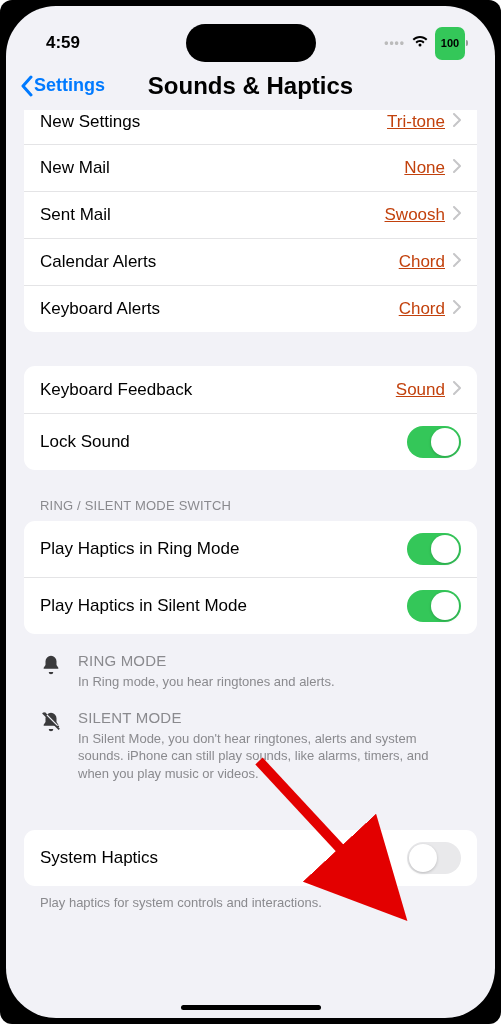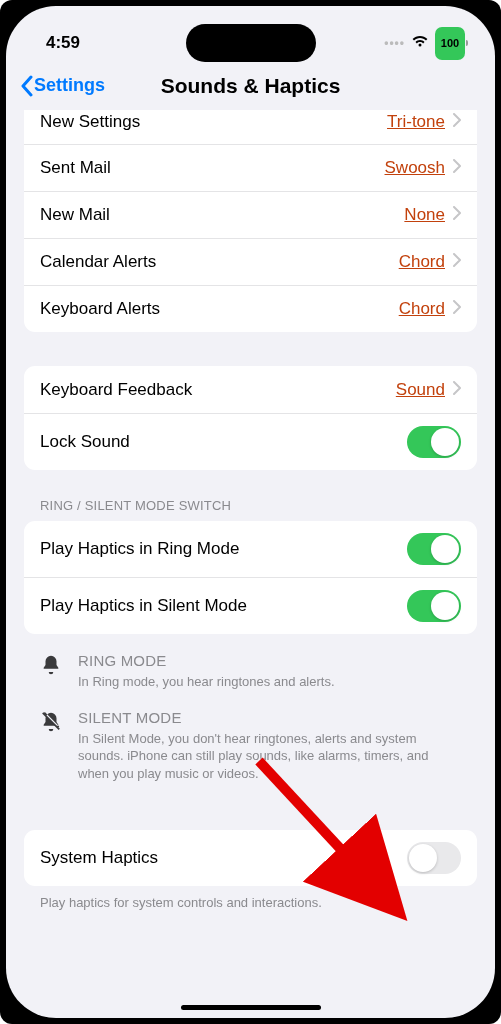--- a/index.html
+++ b/index.html
@@ -92,21 +92,21 @@
       align-items: flex-start;
       color: #007aff;
       font-size: 18px;
       font-weight: bold;
     }
     .back-btn svg { width: 14px; height: 22px; }
     .nav-title {
       position: absolute;
       left: 50%;
       transform: translateX(-50%);
-      font-size: 21px;
+      font-size: 24px;
       font-weight: 600;
     }
     .content {
       height: calc(100% - 104px);
       overflow: hidden;
     }
     .group {
       margin: 0 18px;
       background: #fff;
       border-radius: 11px;
@@ -246,29 +246,29 @@
 
       <div class="group first">
         <div class="row partial">
           <span class="row-label">New Settings</span>
           <span class="row-value">Tri-tone</span>
           <span class="chevron"><svg viewBox="0 0 8 14" fill="none" stroke="#c6c6c8" stroke-width="2" stroke-linecap="round" stroke-linejoin="round">
                 <path d="M1 1l6 6-6 6"></path>
               </svg></span>
         </div>
         <div class="row">
+          <span class="row-label">New Mail</span>
+          <span class="row-value">None</span>
+          <span class="chevron"><svg viewBox="0 0 8 14" fill="none" stroke="#c6c6c8" stroke-width="2" stroke-linecap="round" stroke-linejoin="round">
+                <path d="M1 1l6 6-6 6"></path>
+              </svg></span>
+        </div>
+        <div class="row">
           <span class="row-label">Sent Mail</span>
           <span class="row-value">Swoosh</span>
-          <span class="chevron"><svg viewBox="0 0 8 14" fill="none" stroke="#c6c6c8" stroke-width="2" stroke-linecap="round" stroke-linejoin="round">
-                <path d="M1 1l6 6-6 6"></path>
-              </svg></span>
-        </div>
-        <div class="row">
-          <span class="row-label">New Mail</span>
-          <span class="row-value">None</span>
           <span class="chevron"><svg viewBox="0 0 8 14" fill="none" stroke="#c6c6c8" stroke-width="2" stroke-linecap="round" stroke-linejoin="round">
                 <path d="M1 1l6 6-6 6"></path>
               </svg></span>
         </div>
         <div class="row">
           <span class="row-label">Calendar Alerts</span>
           <span class="row-value">Chord</span>
           <span class="chevron"><svg viewBox="0 0 8 14" fill="none" stroke="#c6c6c8" stroke-width="2" stroke-linecap="round" stroke-linejoin="round">
                 <path d="M1 1l6 6-6 6"></path>
               </svg></span>

